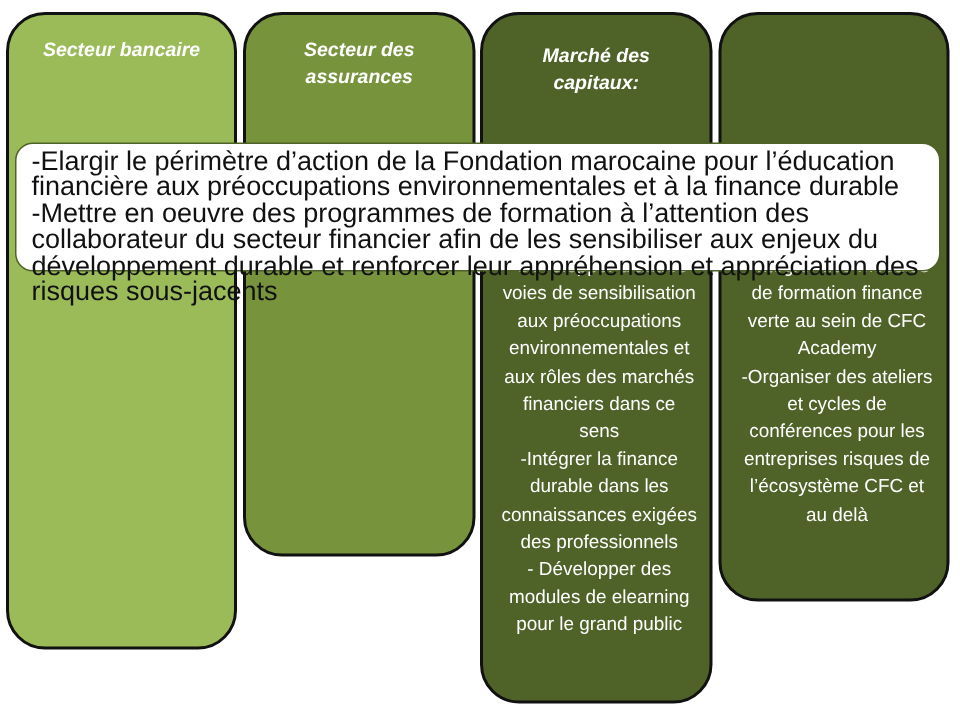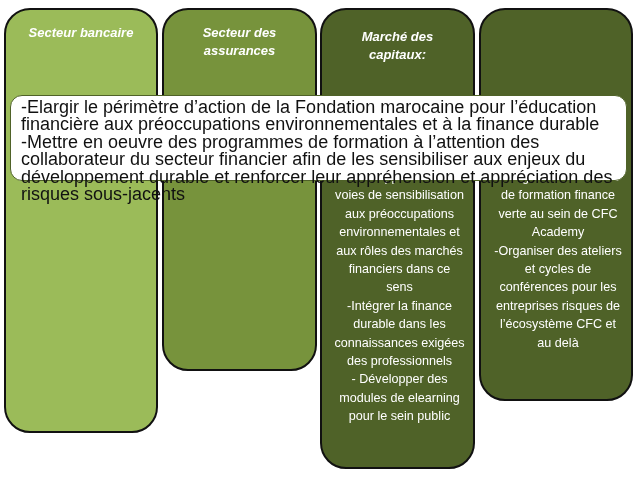--- a/index.html
+++ b/index.html
@@ -32,21 +32,21 @@
 
 <div id="c2" class="col" style="background:#77933C;">
   <div class="col-head" style="padding:0 30px;">Secteur des assurances</div>
 </div>
 
 <div id="c3" class="col" style="background:#4F6228;">
   <div class="col-head" style="padding:0 36px; top:18px;">Marché des capitaux:</div>
   <div class="col-body">
     <div>-Développer d’autres voies de sensibilisation aux préoccupations environnementales et aux rôles des marchés financiers dans ce sens</div>
     <div>-Intégrer la finance durable dans les connaissances exigées des professionnels</div>
-    <div>- Développer des modules de elearning pour le sein public</div>
+    <div>- Développer des modules de elearning pour le grand public</div>
   </div>
 </div>
 
 <div id="c4" class="col" style="background:#4F6228;">
   <div class="col-body">
     <div>-Intégrer des modules de formation finance verte au sein de CFC Academy</div>
     <div>-Organiser des ateliers et cycles de conférences pour les entreprises risques de l’écosystème CFC et au delà</div>
   </div>
 </div>
 

